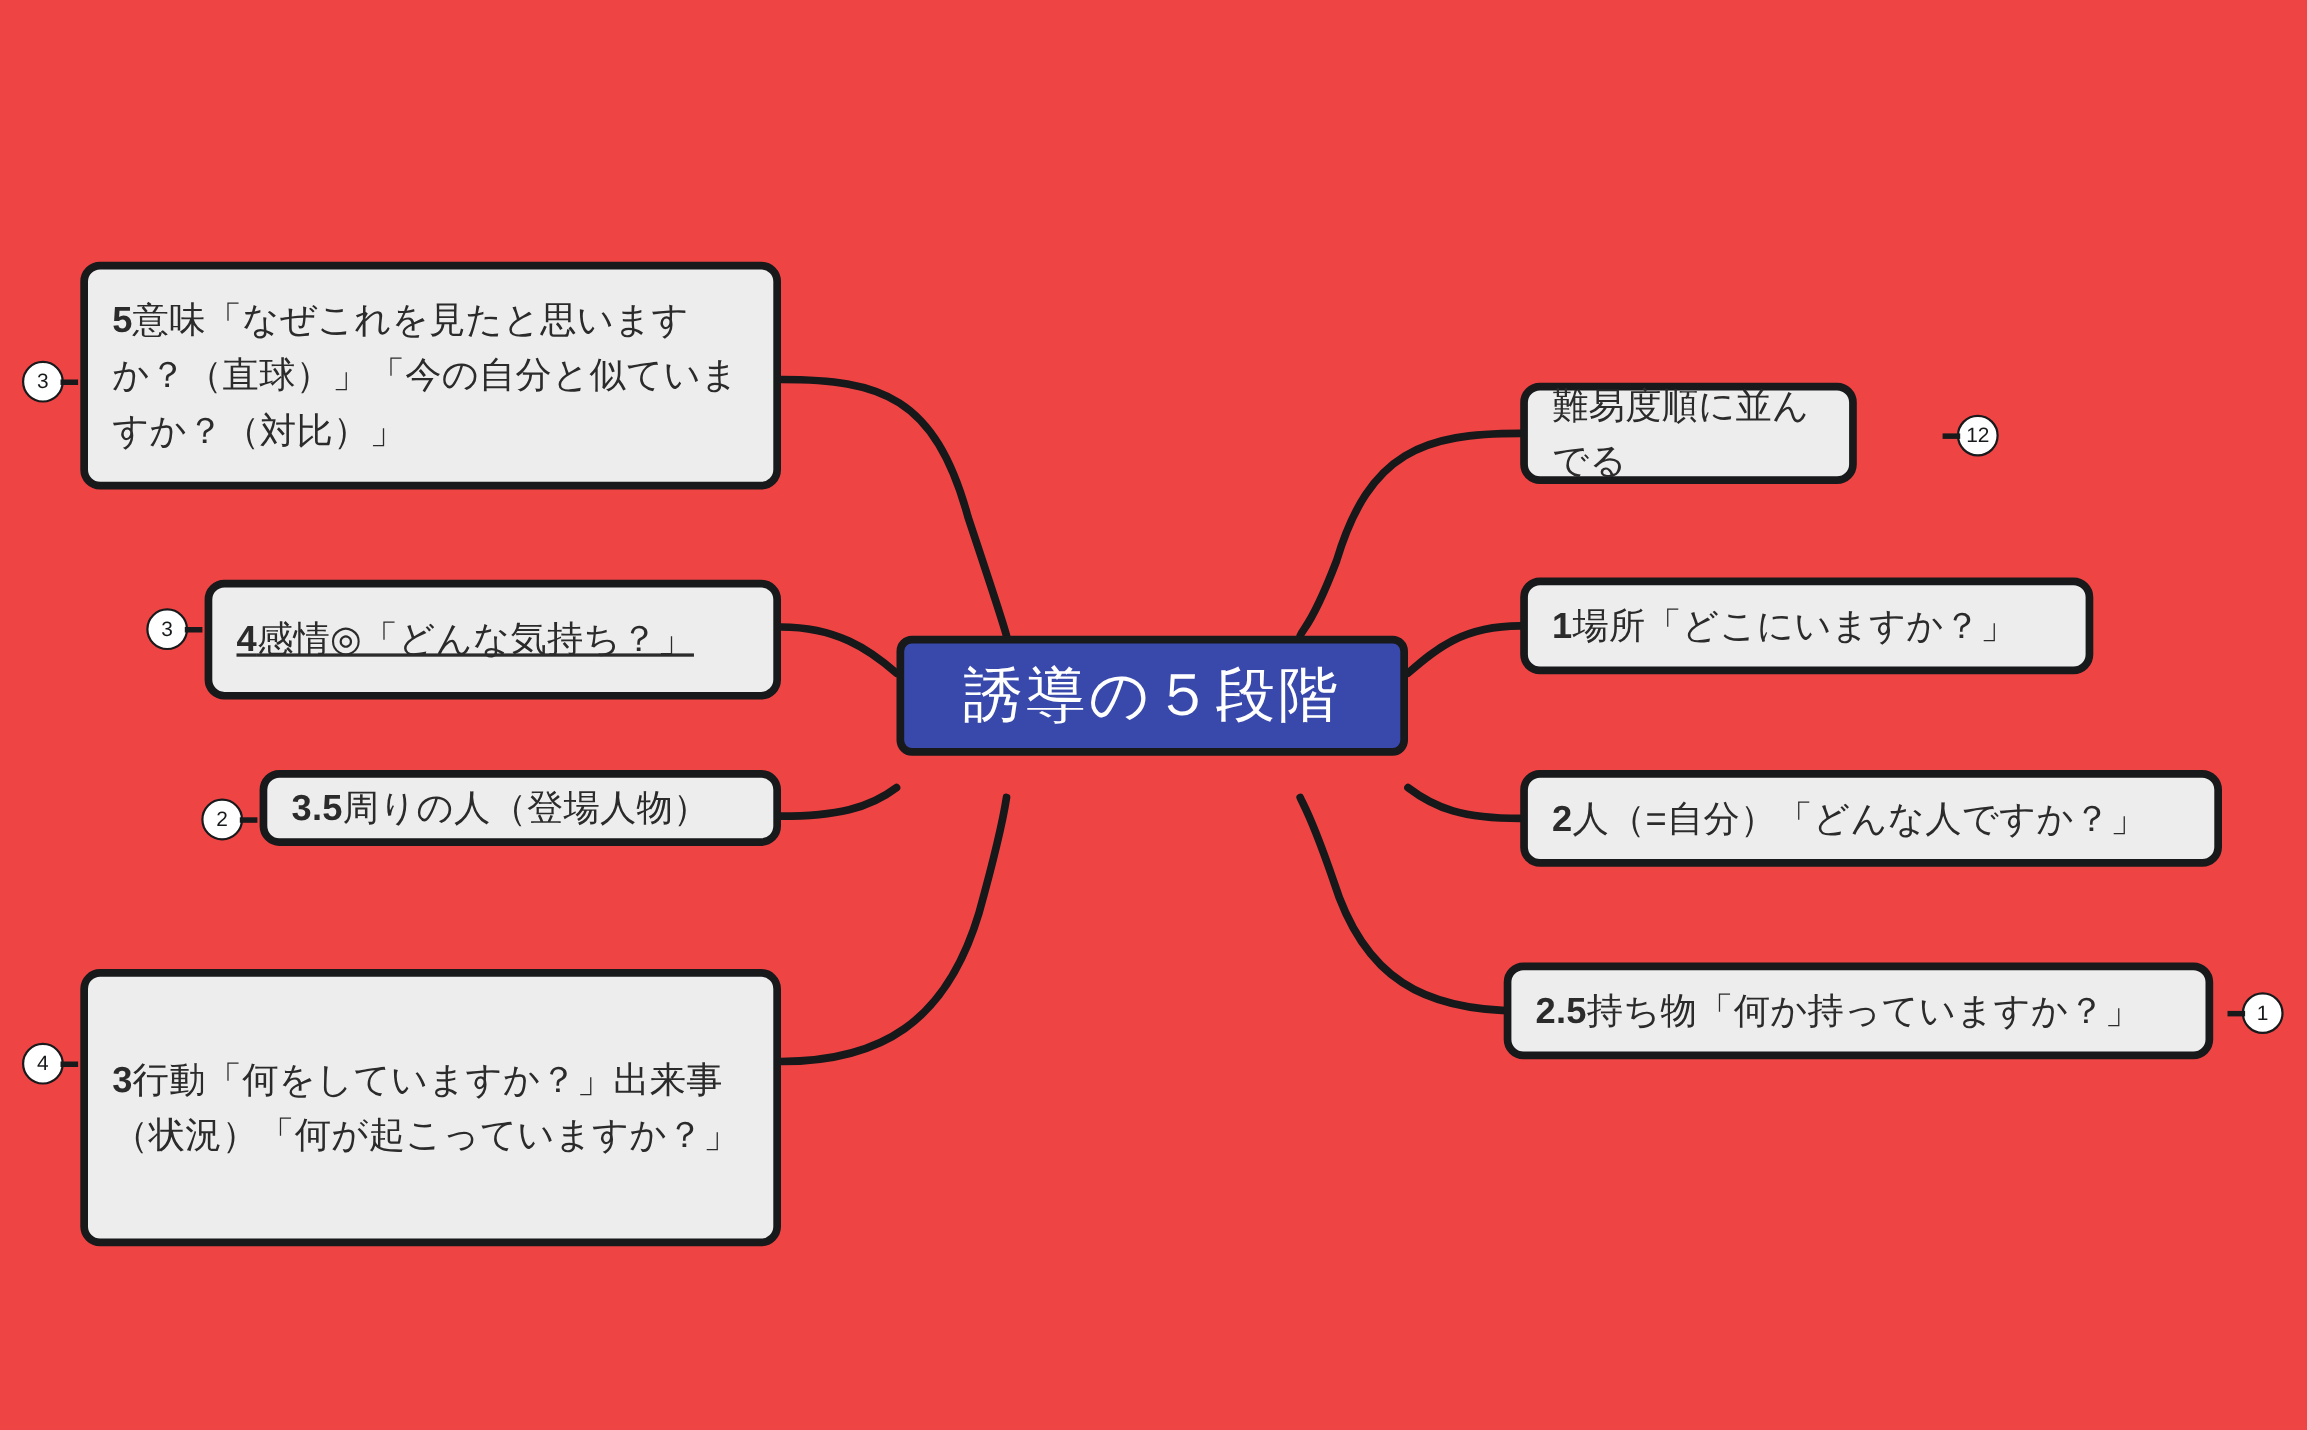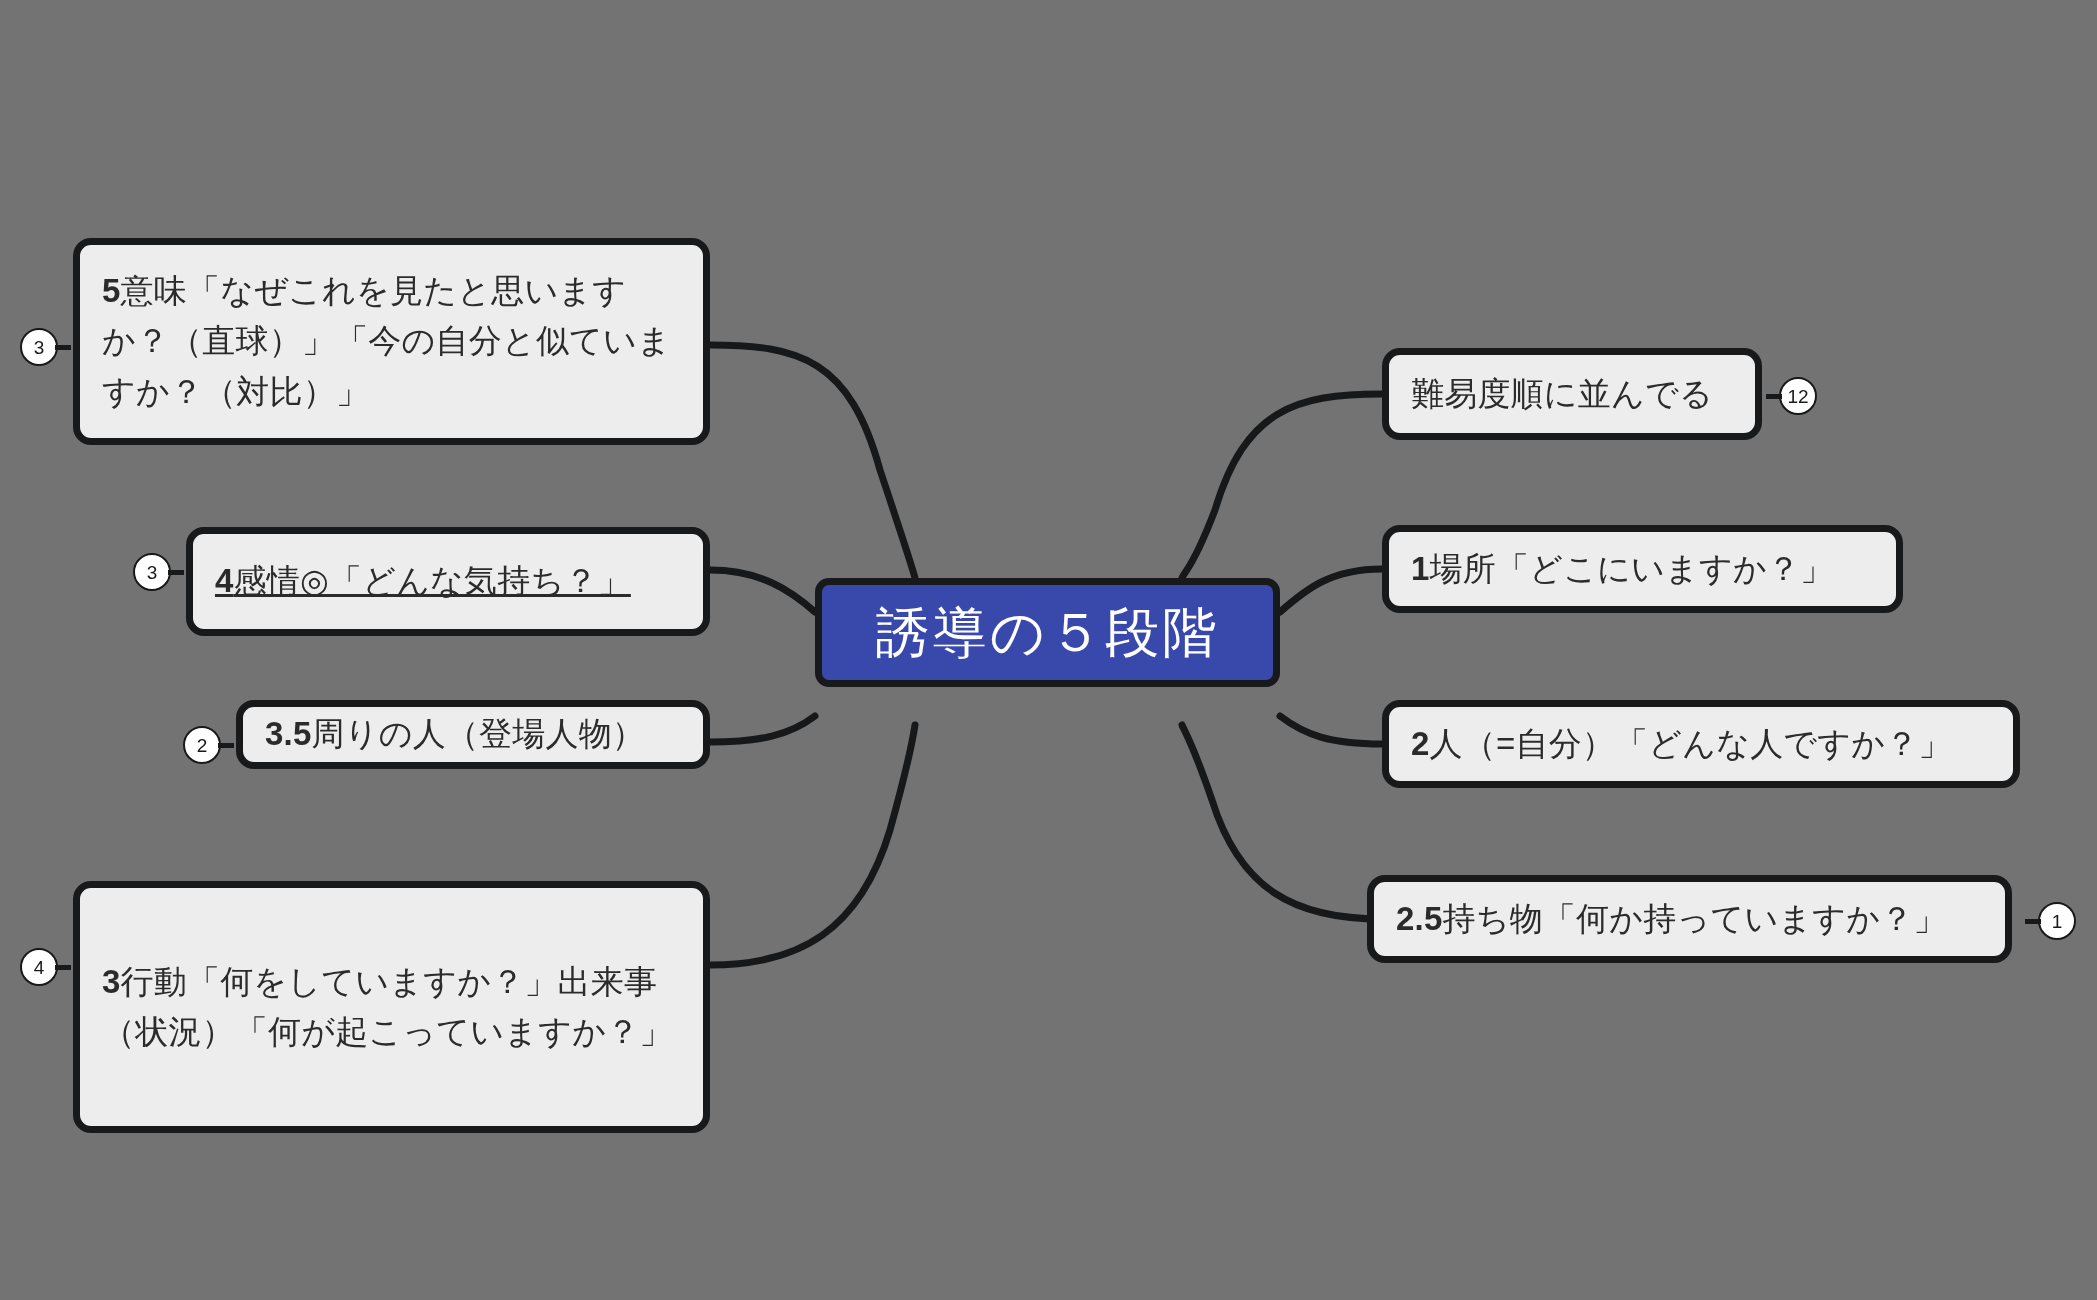--- a/index.html
+++ b/index.html
@@ -10,21 +10,21 @@
   }
   body {
     font-family: "Liberation Sans", "DejaVu Sans", sans-serif;
     -webkit-font-smoothing: antialiased;
   }
 
   #canvas {
     position: relative;
     width: 2097px;
     height: 1300px;
-    background: #737373;
+    background: #ef4444;
     overflow: hidden;
   }
 
   
   #edges {
     position: absolute;
     left: 0;
     top: 0;
     width: 2097px;
     height: 1300px;
@@ -157,21 +157,21 @@
   </div>
   <div class="badge left" style="left:20px; top:948px;">
     <span>4</span>
     <span class="stub"></span>
   </div>
 
   <div class="node center" style="left:815px; top:578px; width:465px; height:109px;">
     <span class="label">誘導の５段階</span>
   </div>
 
-  <div class="node" style="left:1382px; top:348px; width:380px; height:92px;">
+  <div class="node" style="left:1382px; top:348px; width:306px; height:92px;">
     <span class="label">難易度順に並んでる</span>
   </div>
   <div class="badge right" style="left:1779px; top:377px;">
     <span>12</span>
     <span class="stub"></span>
   </div>
 
   <div class="node" style="left:1382px; top:525px; width:521px; height:88px;">
     <span class="label"><span class="idx">1</span>場所「どこにいますか？」</span>
   </div>

